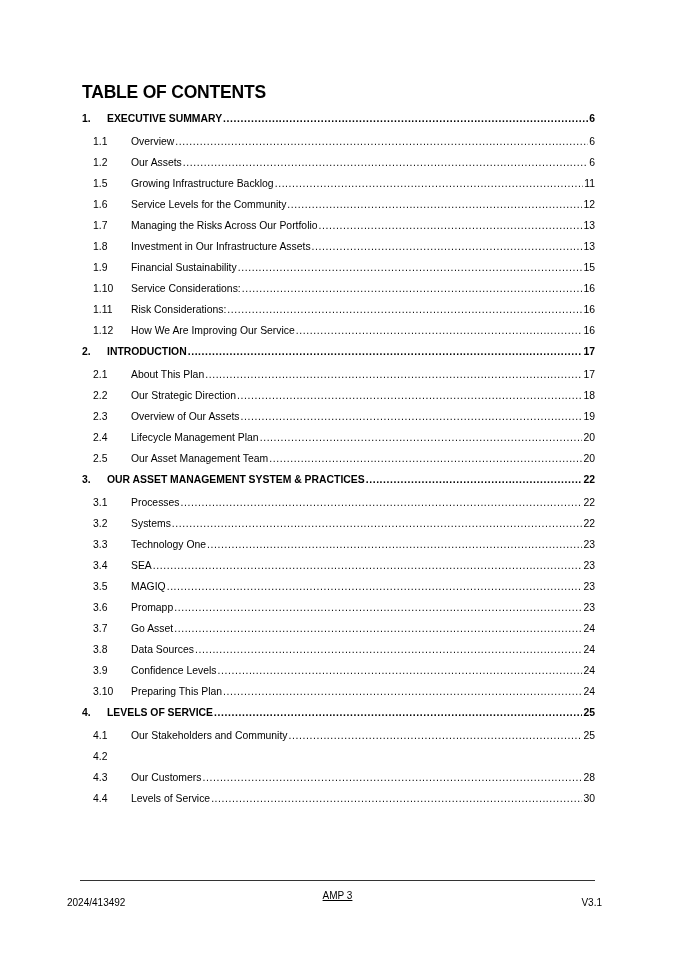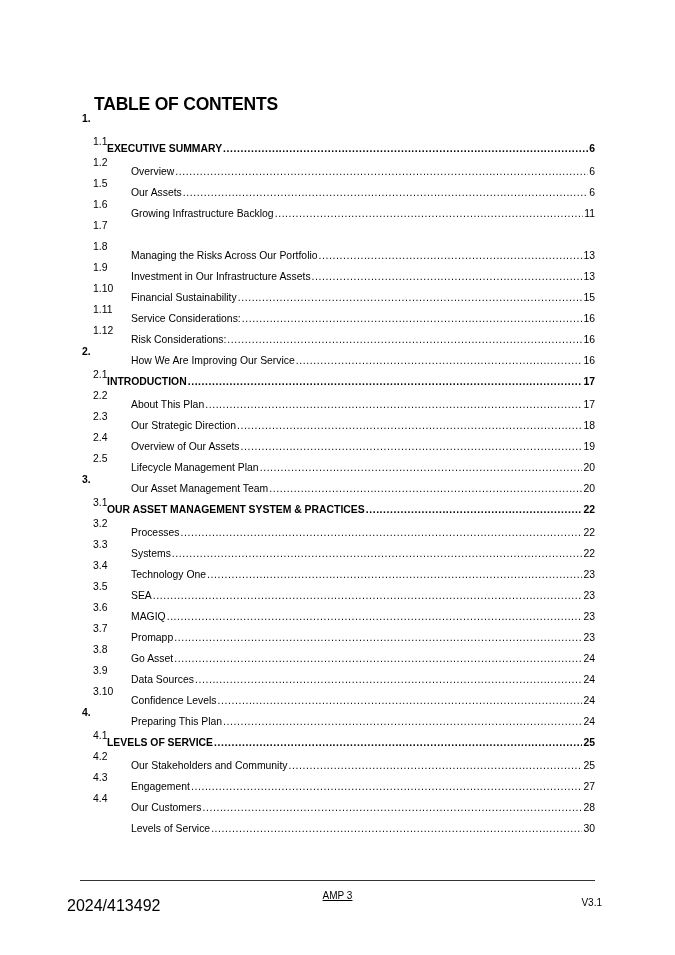--- a/index.html
+++ b/index.html
@@ -16,21 +16,21 @@
       color: #000000;
     }
     .page-title {
       position: absolute;
       left: 82px;
       top: 82px;
       font-family: "Liberation Sans", sans-serif;
       font-weight: bold;
       font-size: 17.5px;
       letter-spacing: -0.2px;
-      margin: 12px;
+      margin: 0;
     }
     .toc {
       position: absolute;
       left: 0;
       top: 108px;
       width: 675px;
     }
     .toc-row {
       position: relative;
       height: 21px;
@@ -49,21 +49,20 @@
     }
     .level-1 .toc-num { left: 82px; }
     .level-2 .toc-num { left: 93px; }
     .toc-entry {
       position: absolute;
       top: 0;
       right: 80px;
       display: flex;
       align-items: baseline;
       overflow: hidden;
-      margin-top: 30px;
     }
     .level-1 .toc-entry { left: 107px; }
     .level-2 .toc-entry { left: 131px; }
     .toc-text {
       flex: 0 0 auto;
       padding-right: 1px;
     }
     .toc-dots {
       flex: 1 1 auto;
       overflow: hidden;
@@ -84,21 +83,21 @@
       left: 80px;
       top: 880px;
       width: 515px;
       height: 0;
       border-top: 1px solid #333333;
     }
     .footer-left {
       position: absolute;
       left: 67px;
       top: 897px;
-      font-size: 16px;
+      font-size: 10px;
     }
     .footer-center {
       position: absolute;
       left: 0;
       width: 675px;
       top: 890px;
       text-align: center;
       font-size: 10px;
       text-decoration: underline;
     }
@@ -143,20 +142,25 @@
     <div class="toc-row level-2">
       <span class="toc-num">1.5</span>
       <span class="toc-entry">
         <span class="toc-text">Growing Infrastructure Backlog</span>
         <span class="toc-dots"></span>
         <span class="toc-page">11</span>
       </span>
     </div>
     <div class="toc-row level-2">
       <span class="toc-num">1.6</span>
+      <span class="toc-entry">
+        <span class="toc-text">Service Levels for the Community</span>
+        <span class="toc-dots"></span>
+        <span class="toc-page">12</span>
+      </span>
     </div>
     <div class="toc-row level-2">
       <span class="toc-num">1.7</span>
       <span class="toc-entry">
         <span class="toc-text">Managing the Risks Across Our Portfolio</span>
         <span class="toc-dots"></span>
         <span class="toc-page">13</span>
       </span>
     </div>
     <div class="toc-row level-2">
@@ -346,25 +350,20 @@
     <div class="toc-row level-2">
       <span class="toc-num">4.1</span>
       <span class="toc-entry">
         <span class="toc-text">Our Stakeholders and Community</span>
         <span class="toc-dots"></span>
         <span class="toc-page">25</span>
       </span>
     </div>
     <div class="toc-row level-2">
       <span class="toc-num">4.2</span>
-      <span class="toc-entry">
-        <span class="toc-text">Engagement</span>
-        <span class="toc-dots"></span>
-        <span class="toc-page">27</span>
-      </span>
     </div>
     <div class="toc-row level-2">
       <span class="toc-num">4.3</span>
       <span class="toc-entry">
         <span class="toc-text">Our Customers</span>
         <span class="toc-dots"></span>
         <span class="toc-page">28</span>
       </span>
     </div>
     <div class="toc-row level-2">

